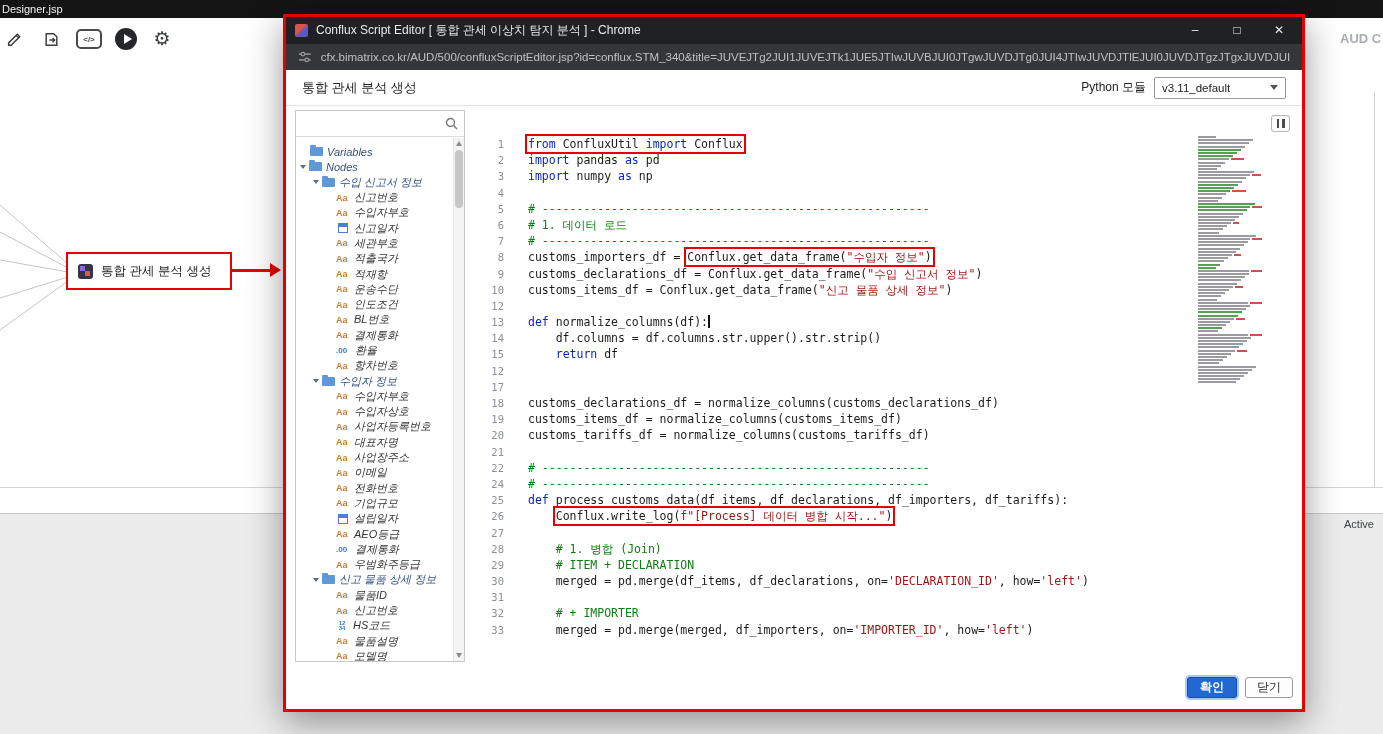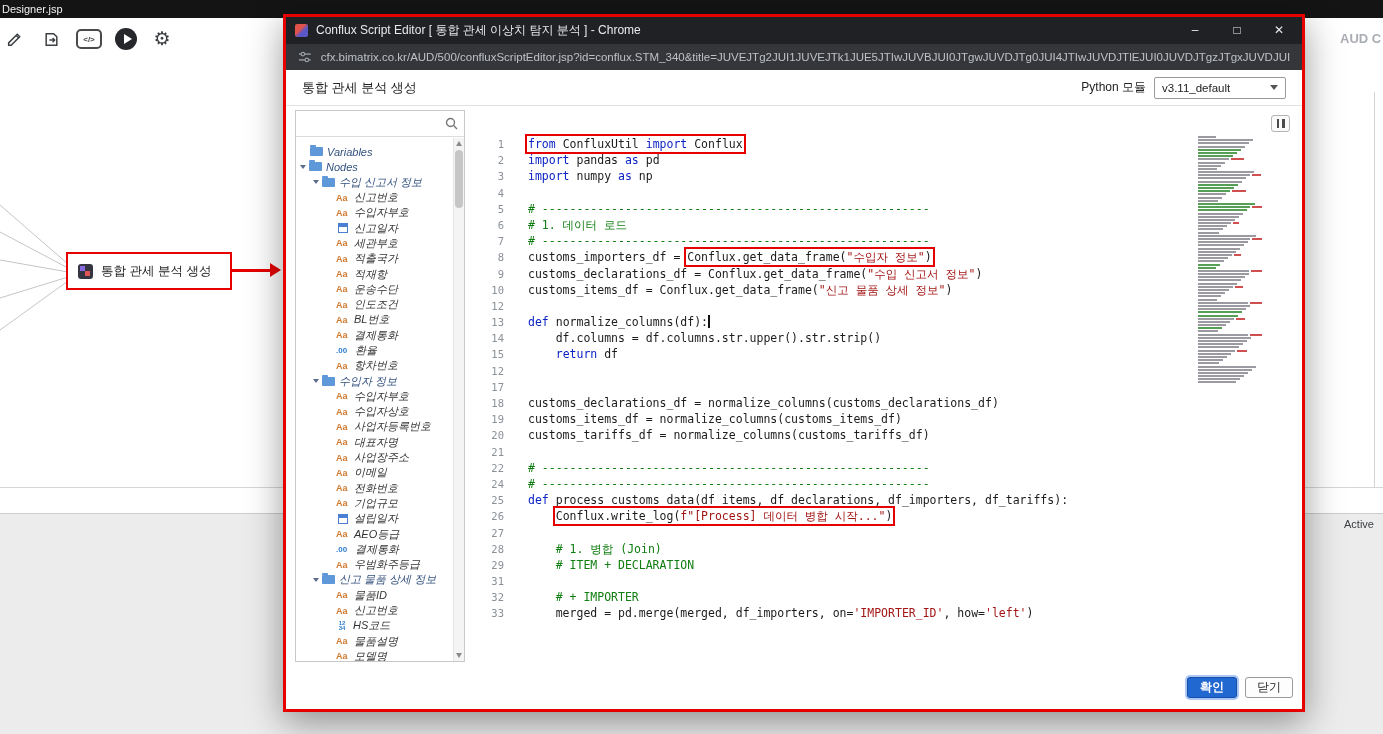--- a/index.html
+++ b/index.html
@@ -424,20 +424,21 @@
           <div class="code-line"><span class="ln">19</span><span class="ct"><span class="tok-p">customs_items_df = normalize_columns(customs_items_df)</span></span></div>
           <div class="code-line"><span class="ln">20</span><span class="ct"><span class="tok-p">customs_tariffs_df = normalize_columns(customs_tariffs_df)</span></span></div>
           <div class="code-line"><span class="ln">21</span><span class="ct"></span></div>
           <div class="code-line"><span class="ln">22</span><span class="ct"><span class="tok-c"># --------------------------------------------------------</span></span></div>
           <div class="code-line"><span class="ln">24</span><span class="ct"><span class="tok-c"># --------------------------------------------------------</span></span></div>
           <div class="code-line"><span class="ln">25</span><span class="ct"><span class="tok-k">def</span><span class="tok-p"> process_customs_data(df_items, df_declarations, df_importers, df_tariffs):</span></span></div>
           <div class="code-line"><span class="ln">26</span><span class="ct"><span class="tok-p">    </span><span class="annot-inline"><span class="tok-p">Conflux.write_log(</span><span class="tok-s">f"[Process] 데이터 병합 시작..."</span><span class="tok-p">)</span></span></span></div>
           <div class="code-line"><span class="ln">27</span><span class="ct"></span></div>
           <div class="code-line"><span class="ln">28</span><span class="ct"><span class="tok-c">    # 1. 병합 (Join)</span></span></div>
           <div class="code-line"><span class="ln">29</span><span class="ct"><span class="tok-c">    # ITEM + DECLARATION</span></span></div>
+          <div class="code-line"><span class="ln">30</span><span class="ct"><span class="tok-p">    merged = pd.merge(df_items, df_declarations, on=</span><span class="tok-s">'DECLARATION_ID'</span><span class="tok-p">, how=</span><span class="tok-s">'left'</span><span class="tok-p">)</span></span></div>
           <div class="code-line"><span class="ln">31</span><span class="ct"></span></div>
           <div class="code-line"><span class="ln">32</span><span class="ct"><span class="tok-c">    # + IMPORTER</span></span></div>
           <div class="code-line"><span class="ln">33</span><span class="ct"><span class="tok-p">    merged = pd.merge(merged, df_importers, on=</span><span class="tok-s">'IMPORTER_ID'</span><span class="tok-p">, how=</span><span class="tok-s">'left'</span><span class="tok-p">)</span></span></div>
         </div>
       <div id="minimap">
           <div class="mm-row">
             <span class="mm-bar" style="width: 18px; background: rgb(154, 154, 160);"></span>
           </div>
           <div class="mm-row">
             <span class="mm-bar" style="width: 55px; background: rgb(154, 154, 160);"></span>

